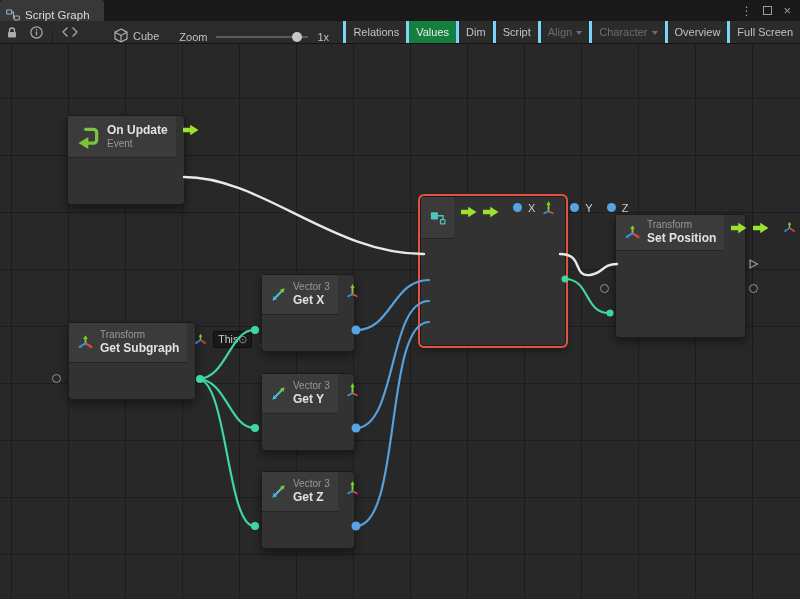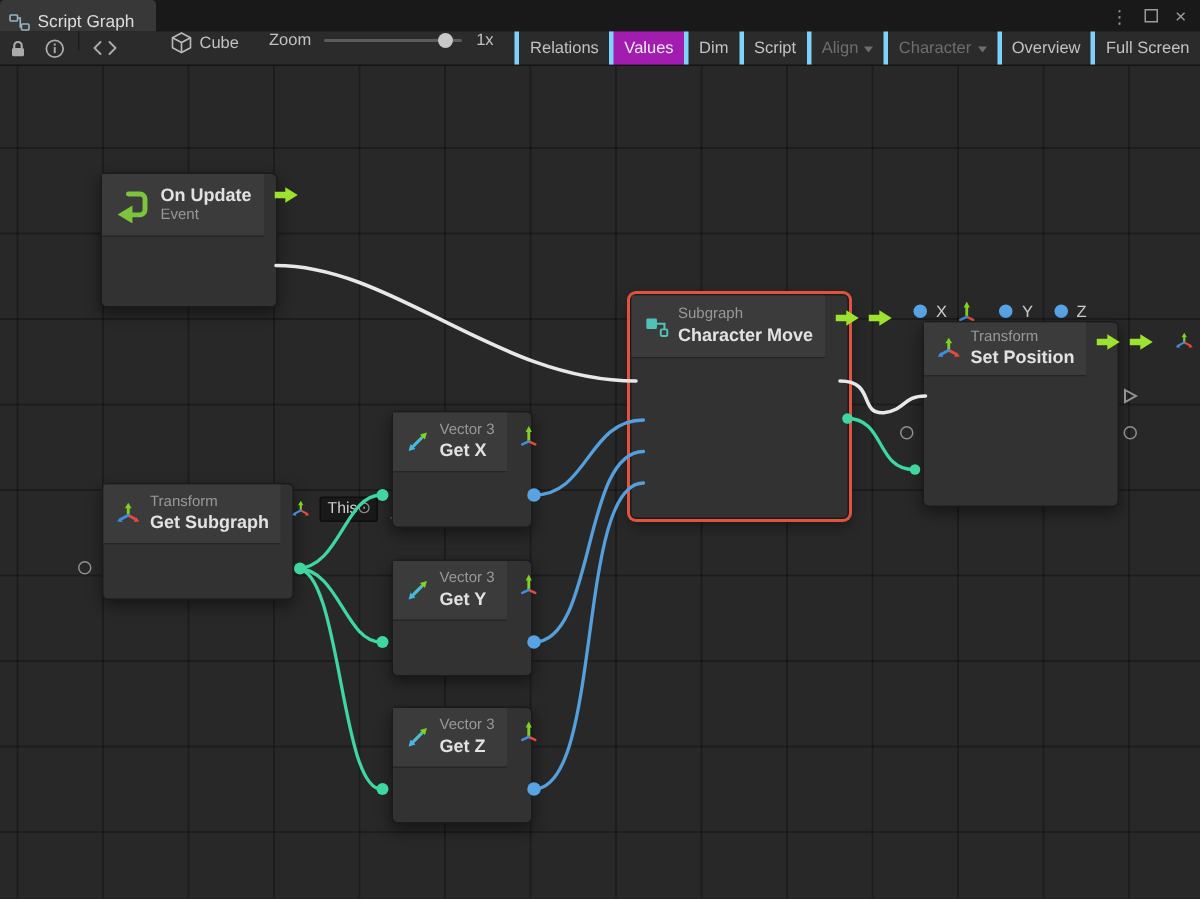--- a/index.html
+++ b/index.html
@@ -9,30 +9,30 @@
 
   
   .tabbar{height:21px;background:#191919;display:flex;align-items:stretch}
   .tab{display:flex;align-items:flex-end;gap:5px;padding:0 14px 0 6px;background:#383838;border-radius:3px 3px 0 0;font-size:11.5px;color:#dcdcdc}
   .win-controls{margin-left:auto;display:flex;align-items:center;gap:11px;padding-right:9px;color:#9b9b9b}
   .menu-glyph{font-size:12px;line-height:1}
   .maximize-box{width:9px;height:9px;border:1px solid #9b9b9b;display:inline-block}
   .close-glyph{font-size:13px;line-height:1}
 
   
-  .toolbar{height:23px;background:#2b2b2b;border-bottom:1px solid #141414;display:flex;align-items:flex-start;font-size:11px;color:#c2c2c2}
+  .toolbar{height:23px;background:#2b2b2b;border-bottom:1px solid #141414;display:flex;align-items:flex-end;font-size:11px;color:#c2c2c2}
   .tb-icon-btn{padding:0 6px;height:100%;display:flex;align-items:center}
   .sep{width:1px;height:13px;background:#1e1e1e;margin:0 3px}
   .target{display:flex;gap:5px;align-items:center;padding:0 8px;margin-left:22px}
   .zoom-wrap{display:flex;align-items:center;gap:9px;margin-left:12px}
   .slider{width:92px;height:2px;background:#5c5c5c;border-radius:1px;position:relative}
   .knob{position:absolute;left:76px;top:-4px;width:10px;height:10px;border-radius:50%;background:#c8c8c8}
   .tb-buttons{margin-left:auto;display:flex;height:100%}
   .tb-btn{display:flex;align-items:center;gap:4px;padding:0 7px;border-left:3px solid #7dd3fc;height:100%;color:#c2c2c2;white-space:nowrap}
-  .tb-btn.active{background:#a21caf;color:#ededed}
+  .tb-btn.active{background:#15803d;color:#ededed}
   .tb-btn.disabled{color:#6e6e6e}
   .caret{width:0;height:0;border-left:3.5px solid transparent;border-right:3.5px solid transparent;border-top:4px solid currentColor;margin-top:1px}
 
   
   .canvas{position:relative;flex:1;background:#282828;
     background-image:
       linear-gradient(to right, rgba(0,0,0,.27) 1px, transparent 1px),
       linear-gradient(to bottom, rgba(0,0,0,.27) 1px, transparent 1px);
     background-size:57px 57px;background-position:11px -3px;overflow:hidden}
   .wires{position:absolute;left:0;top:0;z-index:5;pointer-events:none}
@@ -295,24 +295,20 @@
           </svg>
       </div>
       <div class="node-footer"></div>
     </div>
 
     <div class="node selected" style="left:420px;top:152px;width:146px;height:150px">
       <div class="node-header" style="height:42px">
         <svg class="ic" width="17" height="17">
             <use href="#sym-subgraph"></use>
           </svg>
-        <span class="titles">
-          <span class="node-sub">Subgraph</span>
-          <span class="node-title">Character Move</span>
-        </span>
       </div>
       <div class="port-row" style="height:30px;justify-content:space-between">
         <svg class="ic" width="16" height="12">
             <use href="#sym-flow"></use>
           </svg>
         <svg class="ic" width="16" height="12">
             <use href="#sym-flow"></use>
           </svg>
       </div>
       <div class="port-row" style="height:21px">

